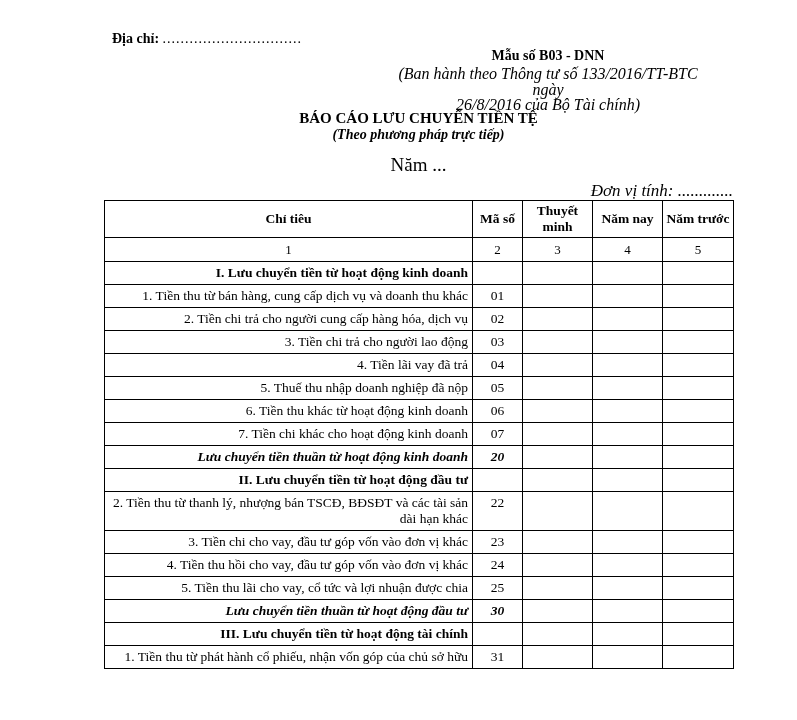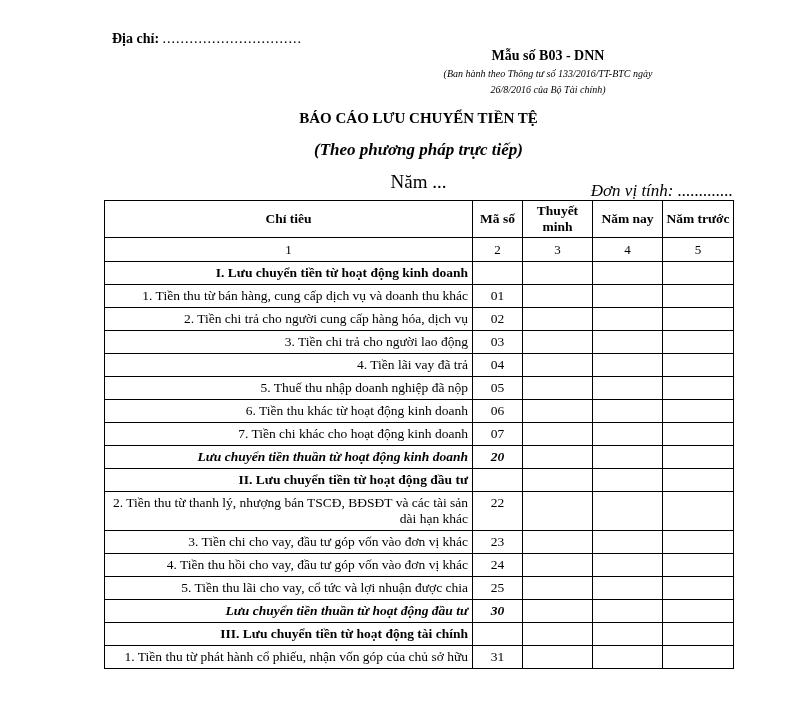--- a/index.html
+++ b/index.html
@@ -13,26 +13,26 @@
   .page { position: relative; width: 797px; height: 720px; background: #fff; }
 
   
   .header-left { position: absolute; left: 112px; top: 31px; font-size: 14px; }
   .header-left .line { margin-bottom: 12px; white-space: nowrap; }
   .lbl { font-weight: bold; }
   .dots { letter-spacing: 1px; }
 
   .header-right { position: absolute; left: 392px; top: 32px; width: 312px; text-align: center; margin-top: 16px; }
   .form-number { font-weight: bold; font-size: 14px; margin-bottom: 2px; }
-  .issued { font-style: italic; font-size: 10px; line-height: 15.5px; }
+  .issued { font-style: italic; font-size: 16px; line-height: 15.5px; }
 
   
   .title-block { position: absolute; left: 104px; top: 110px; width: 629px; text-align: center; }
   .main-title { font-weight: bold; font-size: 15px; }
-  .subtitle { font-weight: bold; font-style: italic; font-size: 17px; margin-top: 13px; }
+  .subtitle { font-weight: bold; font-style: italic; font-size: 14px; }
   .year-line { font-size: 19px; margin-top: 11px; }
 
   .unit-line { position: absolute; left: 104px; top: 181px; width: 629px; text-align: right; font-style: italic; font-size: 17px; }
 
   
   table.report { position: absolute; left: 104px; top: 200px; width: 629px; border-collapse: collapse; table-layout: fixed; }
   .report th, .report td { border: 1px solid #000; overflow: hidden; }
   .report th { font-size: 13.5px; font-weight: bold; text-align: center; vertical-align: middle; padding: 2px 2px; line-height: 16px; }
   tr.head-row { height: 37px; padding-left: 44px; }
   tr.num-row { height: 24px; }

